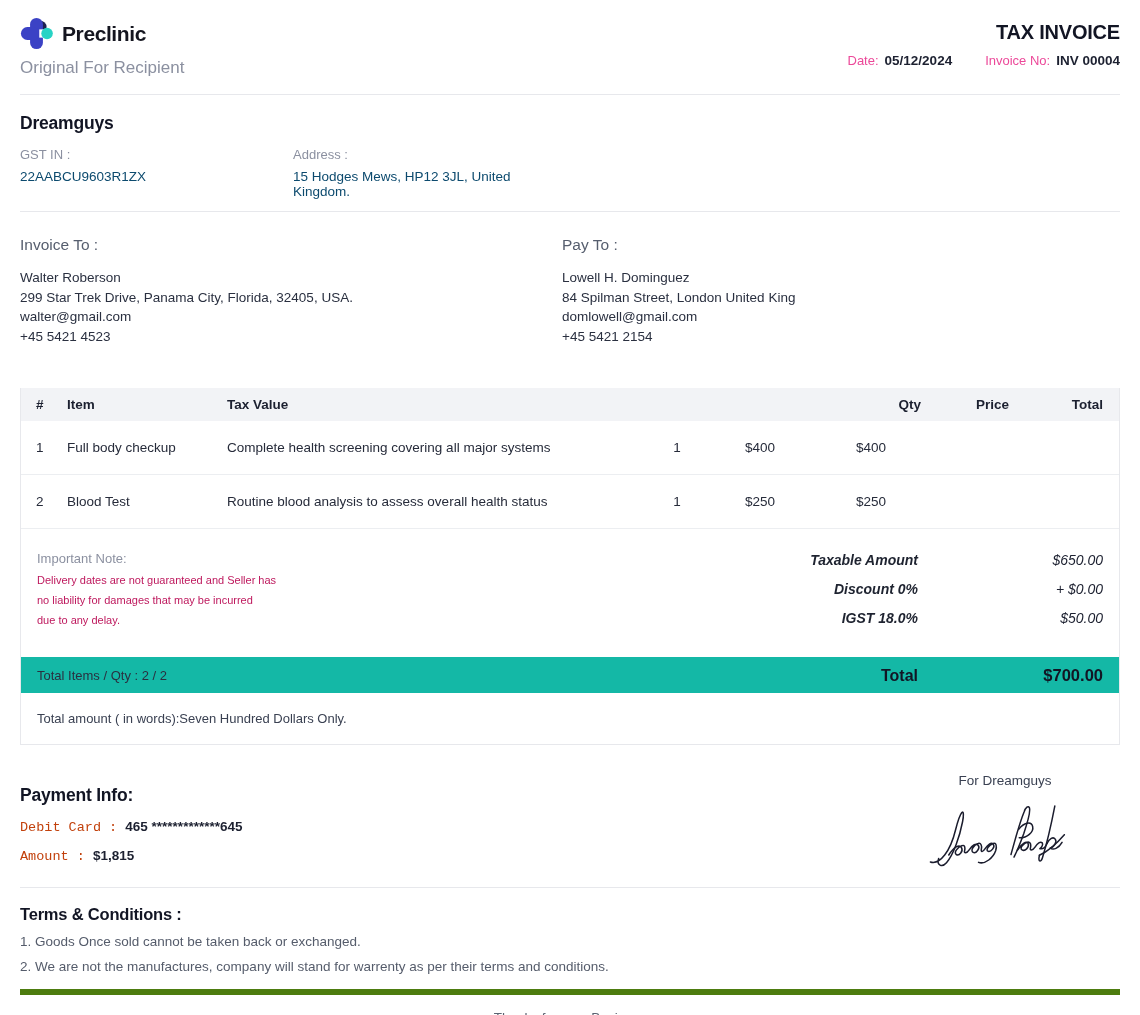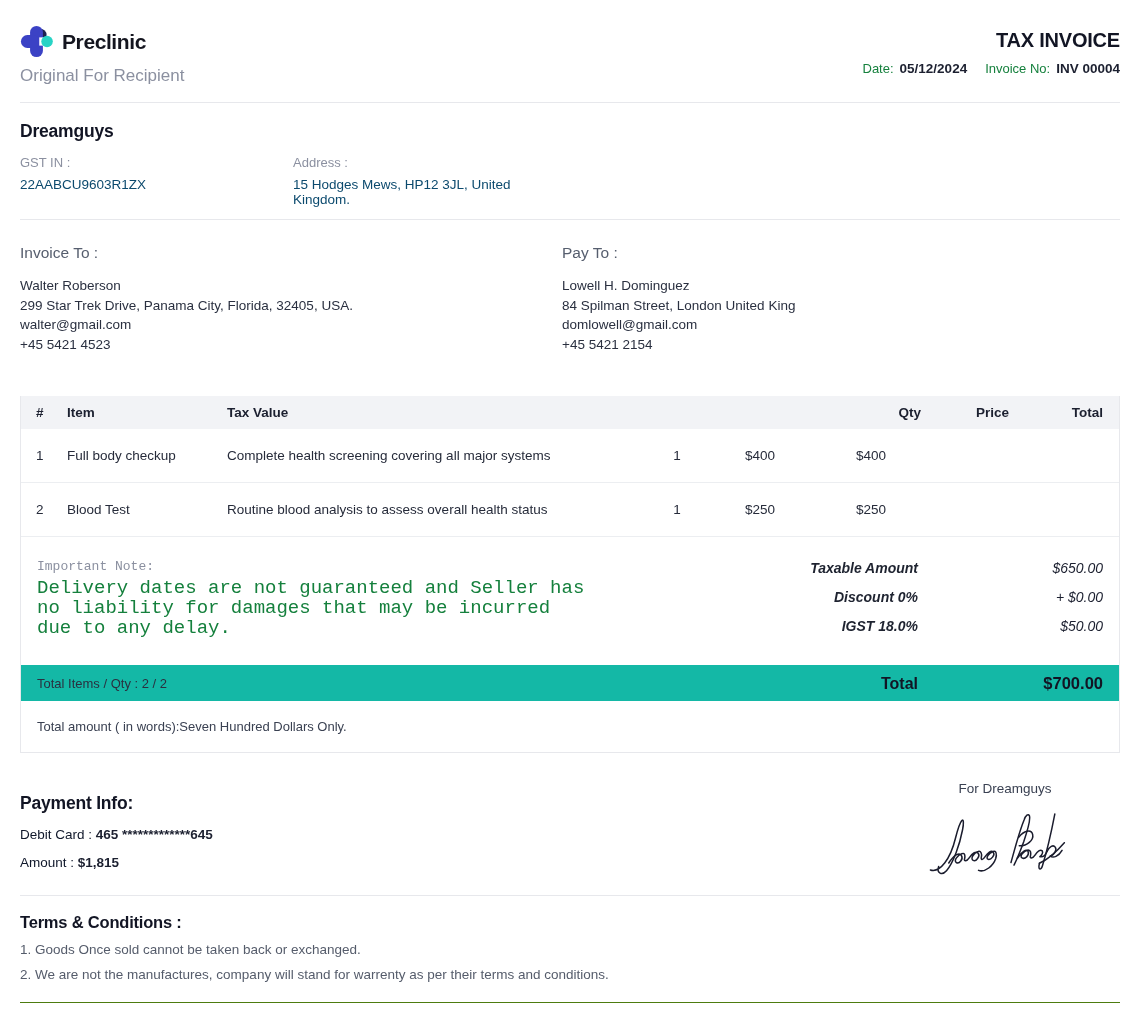--- a/index.html
+++ b/index.html
@@ -4,33 +4,33 @@
 <style>
   * { margin:0; padding:0; box-sizing:border-box; }
   html,body { background:#ffffff; }
   body {
     width:1140px; height:1015px;
     font-family:"Liberation Sans", sans-serif;
     color:#262b3a;
     -webkit-font-smoothing:antialiased;
     overflow:hidden;
   }
-  .page { width:1140px; height:1015px; padding:8px 20px; }
+  .page { width:1140px; height:1015px; padding:0 20px; }
 
   
   .top { height:95px; padding-top:17px; display:flex; justify-content:space-between; border-bottom:1px solid #e7e8ec; }
   .brand .logo-row { display:flex; align-items:center; gap:9px; }
   .logo-icon { width:33px; height:33px; display:block; }
   .brand-name { font-size:21px; font-weight:700; color:#14151f; letter-spacing:-0.4px; }
   .copy-type { margin-top:8px; font-size:17px; color:#8b90a0; }
   .inv-meta { text-align:right; padding-top:4px; }
   .inv-title { font-size:20px; font-weight:800; color:#121524; letter-spacing:-0.2px; }
   .meta-row { margin-top:9px; display:flex; justify-content:flex-end; gap:18px; font-size:13px; }
   .meta-pair { display:flex; gap:6px; align-items:baseline; }
-  .meta-label { color:#15803d; }
+  .meta-label { color:#ec4899;margin-left:15px; }
   .meta-value { color:#1c2030; font-weight:600; font-size:13.5px; }
 
   
   .company { height:117px; padding-top:18px; border-bottom:1px solid #e7e8ec; }
   .company-name { font-size:17.5px; font-weight:700; color:#121524; letter-spacing:-0.2px; }
   .company-grid { margin-top:13px; display:grid; grid-template-columns:273px 274px 1fr; }
   .field-label { font-size:13px; color:#8b90a0; }
   .field-value { margin-top:7px; font-size:13.5px; color:#0c4a6e; }
 
   
@@ -51,23 +51,23 @@
   .t-head > div:last-child { padding-right:16px; }
   .t-row {
     display:grid; grid-template-columns:46px 160px 422px 56px 110px 112px 1fr;
     height:54px; align-items:center; border-bottom:1px solid #eceef1;
     font-size:13.5px; color:#262b3a;
   }
   .t-row > div:nth-child(1){ padding-left:15px; }
   .t-row .cen { text-align:center; }
 
   .note-summary { display:flex; padding:22px 16px 18px 16px; }
-  .note-block { flex:1;font-family:Liberation Mono, monospace; }
+  .note-block { flex:1; }
   .note-label { font-size:13px; color:#8b90a0; }
-  .note-line { margin-top:6px; font-size:19px; color:#15803d; line-height:13.5px; }
+  .note-line { margin-top:6px; font-size:11px; color:#be185d; line-height:13.5px; }
   .note-line + .note-line { margin-top:6px; }
   .note-block .note-line { line-height:19px; margin-top:1px; }
   .note-block .note-label { margin-bottom:5px; }
   .summary-block { width:420px; padding-top:1px;font-style:italic; }
   .summary-row { display:flex; justify-content:flex-end; align-items:baseline; height:29px; }
   .summary-label { font-size:14px; font-weight:600; color:#1e2330; text-align:right; }
   .summary-value { width:185px; text-align:right; font-size:14px; color:#1c2030; }
 
   .total-row { display:flex; justify-content:space-between; align-items:center; background:#14b8a6; height:36px; padding:0 16px; }
   .total-items { font-size:13px; color:#2a3040; }
@@ -75,28 +75,28 @@
   .total-label { font-size:16px; font-weight:700; color:#121524; }
   .total-value { width:185px; text-align:right; font-size:16.5px; font-weight:700; color:#121524; }
 
   .words-row { height:51px; display:flex; align-items:center; padding:0 16px; font-size:13px; color:#3a4152; }
 
   
   .pay-sig { height:143px; border-bottom:1px solid #e7e8ec; display:flex; justify-content:space-between; }
   .payment { padding-top:40px; }
   .payment-title { font-size:17.5px; font-weight:700; color:#121524; letter-spacing:-0.2px; }
   .pay-line { margin-top:13px; font-size:13.5px; }
-  .pay-line .lab { color:#0f172a; }
+  .pay-line .lab { color:#c2410c;font-family:Liberation Mono, monospace; }
   .pay-line .val { color:#1c2030; font-weight:600; }
   .signature { padding-top:28px; width:230px; text-align:center; }
   .for-label { font-size:13.5px; color:#3a4152; }
   .sig-svg { margin-top:8px; transform:rotate(-4deg); }
 
   
-  .terms { height:107px; padding-top:17px; border-bottom:1px solid #4d7c0f; }
+  .terms { height:107px; padding-top:17px; border-bottom:6px solid #4d7c0f; }
   .terms-title { font-size:16.5px; font-weight:700; color:#121524; letter-spacing:-0.2px; }
   .term-item { margin-top:10px; font-size:13.5px; color:#555c6b; }
   .term-item:first-of-type { margin-top:13px; }
 
   
   .footer { padding-top:15px; text-align:center; font-size:13.5px; color:#5b6472; }
 </style>
 </head>
 <body>
 

